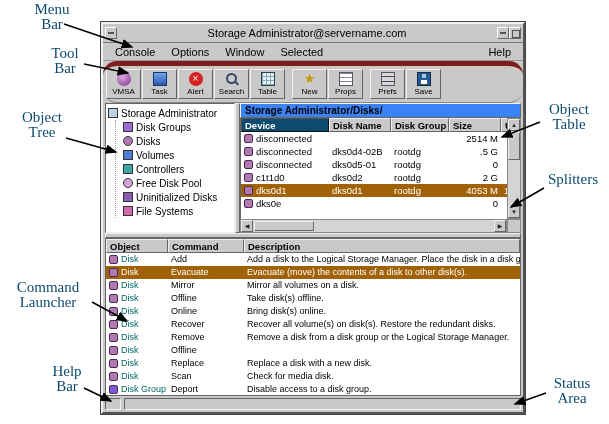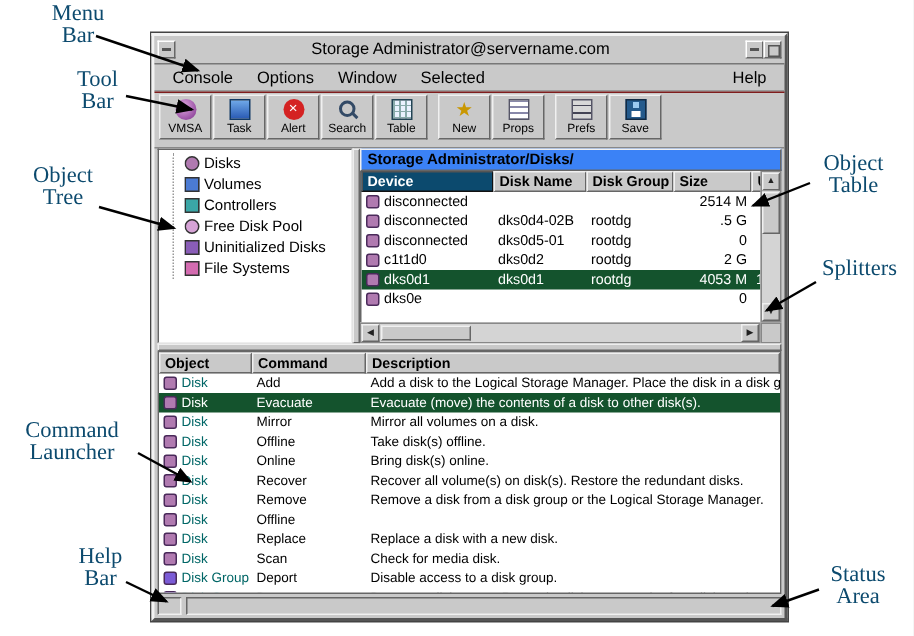--- a/index.html
+++ b/index.html
@@ -16,22 +16,22 @@
             border-bottom:1px solid #777;padding:0 2px;}
   .wbox{width:12px;height:12px;flex:none;background:#c9c9c9;border:1px solid;
         border-color:#fff #666 #666 #fff;box-sizing:border-box;position:relative;}
   .wbox::after{content:"";position:absolute;left:2px;top:4px;width:6px;height:2px;background:#555;}
   .wbox.max::after{left:2px;top:2px;width:6px;height:6px;background:none;border:1px solid #555;}
   .title{flex:1;text-align:center;font-size:11px;white-space:nowrap;overflow:hidden;}
   .menubar{height:17px;flex:none;display:flex;align-items:center;font-size:11px;
            border-bottom:1px solid #999;padding:0 4px;}
   .mitem{padding:0 8px;white-space:nowrap;}
   .mhelp{margin-left:auto;}
-  .toolbar{height:34px;flex:none;display:flex;align-items:flex-start;padding:1px 3px;gap:1px;
-           border-bottom:1px solid #888;border-top:1px solid #7f1d1d;}
+  .toolbar{height:34px;flex:none;display:flex;align-items:center;padding:1px 3px;gap:1px;
+           border-bottom:1px solid #888;border-top:5px solid #7f1d1d;border-radius:14px;}
   .tbtn{width:35px;height:30px;flex:none;display:flex;flex-direction:column;align-items:center;
         justify-content:center;font-size:8px;background:#c9c9c9;border:1px solid;
         border-color:#f0f0f0 #666 #666 #f0f0f0;box-sizing:border-box;overflow:hidden;}
   .tsep{width:5px;height:28px;flex:none;}
   .ticon{width:14px;height:14px;display:block;margin-bottom:1px;position:relative;box-sizing:border-box;}
   .i-vmsa{background:radial-gradient(circle at 38% 35%,#e0a8e0,#7b2d8b);border-radius:50%;}
   .i-task{background:linear-gradient(#6fa8e8,#2a5bb4);border:1px solid #123a66;}
   .i-alert{background:#d42222;border-radius:50%;color:#fff;font-size:10px;line-height:13px;text-align:center;}
   .i-alert::after{content:"\00d7";}
   .i-search::before{content:"";position:absolute;left:1px;top:1px;width:7px;height:7px;
@@ -83,21 +83,21 @@
   .orow{display:flex;height:13px;line-height:13px;font-size:9.5px;white-space:nowrap;align-items:center;}
   .orow .c{overflow:hidden;box-sizing:border-box;padding:0 3px;flex:none;}
   .c-dev{width:88px;display:flex;align-items:center;}
   .c-name{width:62px;}
   .c-grp{width:58px;}
   .c-size{width:52px;text-align:right;}
   .c-unu{flex:1 1 0;min-width:0;}
   .ri{width:9px;height:9px;flex:none;background:#b07ab0;border:1px solid #4a2a5a;border-radius:2px;
       margin-right:3px;box-sizing:border-box;}
   .ri.grp{background:#7b5bd6;}
-  .sel{background:#14532d;color:#fff;}
+  .sel{background:#a16207;color:#fff;}
   .sel .obj{color:#fff;}
   .vsb{width:14px;flex:none;background:#d4d4d4;border:1px solid #888;box-sizing:border-box;
        display:flex;flex-direction:column;}
   .sbtn{width:12px;height:12px;flex:none;background:#c9c9c9;border:1px solid;
         border-color:#f0f0f0 #666 #666 #f0f0f0;box-sizing:border-box;font-size:6px;
         line-height:10px;text-align:center;color:#222;}
   .vthumb{height:28px;margin:1px 0;background:#c9c9c9;border:1px solid;
           border-color:#f0f0f0 #666 #666 #f0f0f0;box-sizing:border-box;}
   .vsb .down{margin-top:auto;}
   .hrow{height:14px;flex:none;display:flex;}
@@ -231,21 +231,29 @@
         <span>Prefs</span>
       </div>
       <div class="tbtn">
         <span class="ticon i-save"></span>
         <span>Save</span>
       </div>
     </div>
 
     <div class="main">
       <div class="tree">
+        <div class="trow">
+          <span class="nico n-root"></span>
+          <span>Storage Administrator</span>
+        </div>
         <div class="kids">
+          <div class="trow">
+            <span class="nico n-dg"></span>
+            <span>Disk Groups</span>
+          </div>
           <div class="trow">
             <span class="nico n-disks"></span>
             <span>Disks</span>
           </div>
           <div class="trow">
             <span class="nico n-vol"></span>
             <span>Volumes</span>
           </div>
           <div class="trow">
             <span class="nico n-ctrl"></span>

